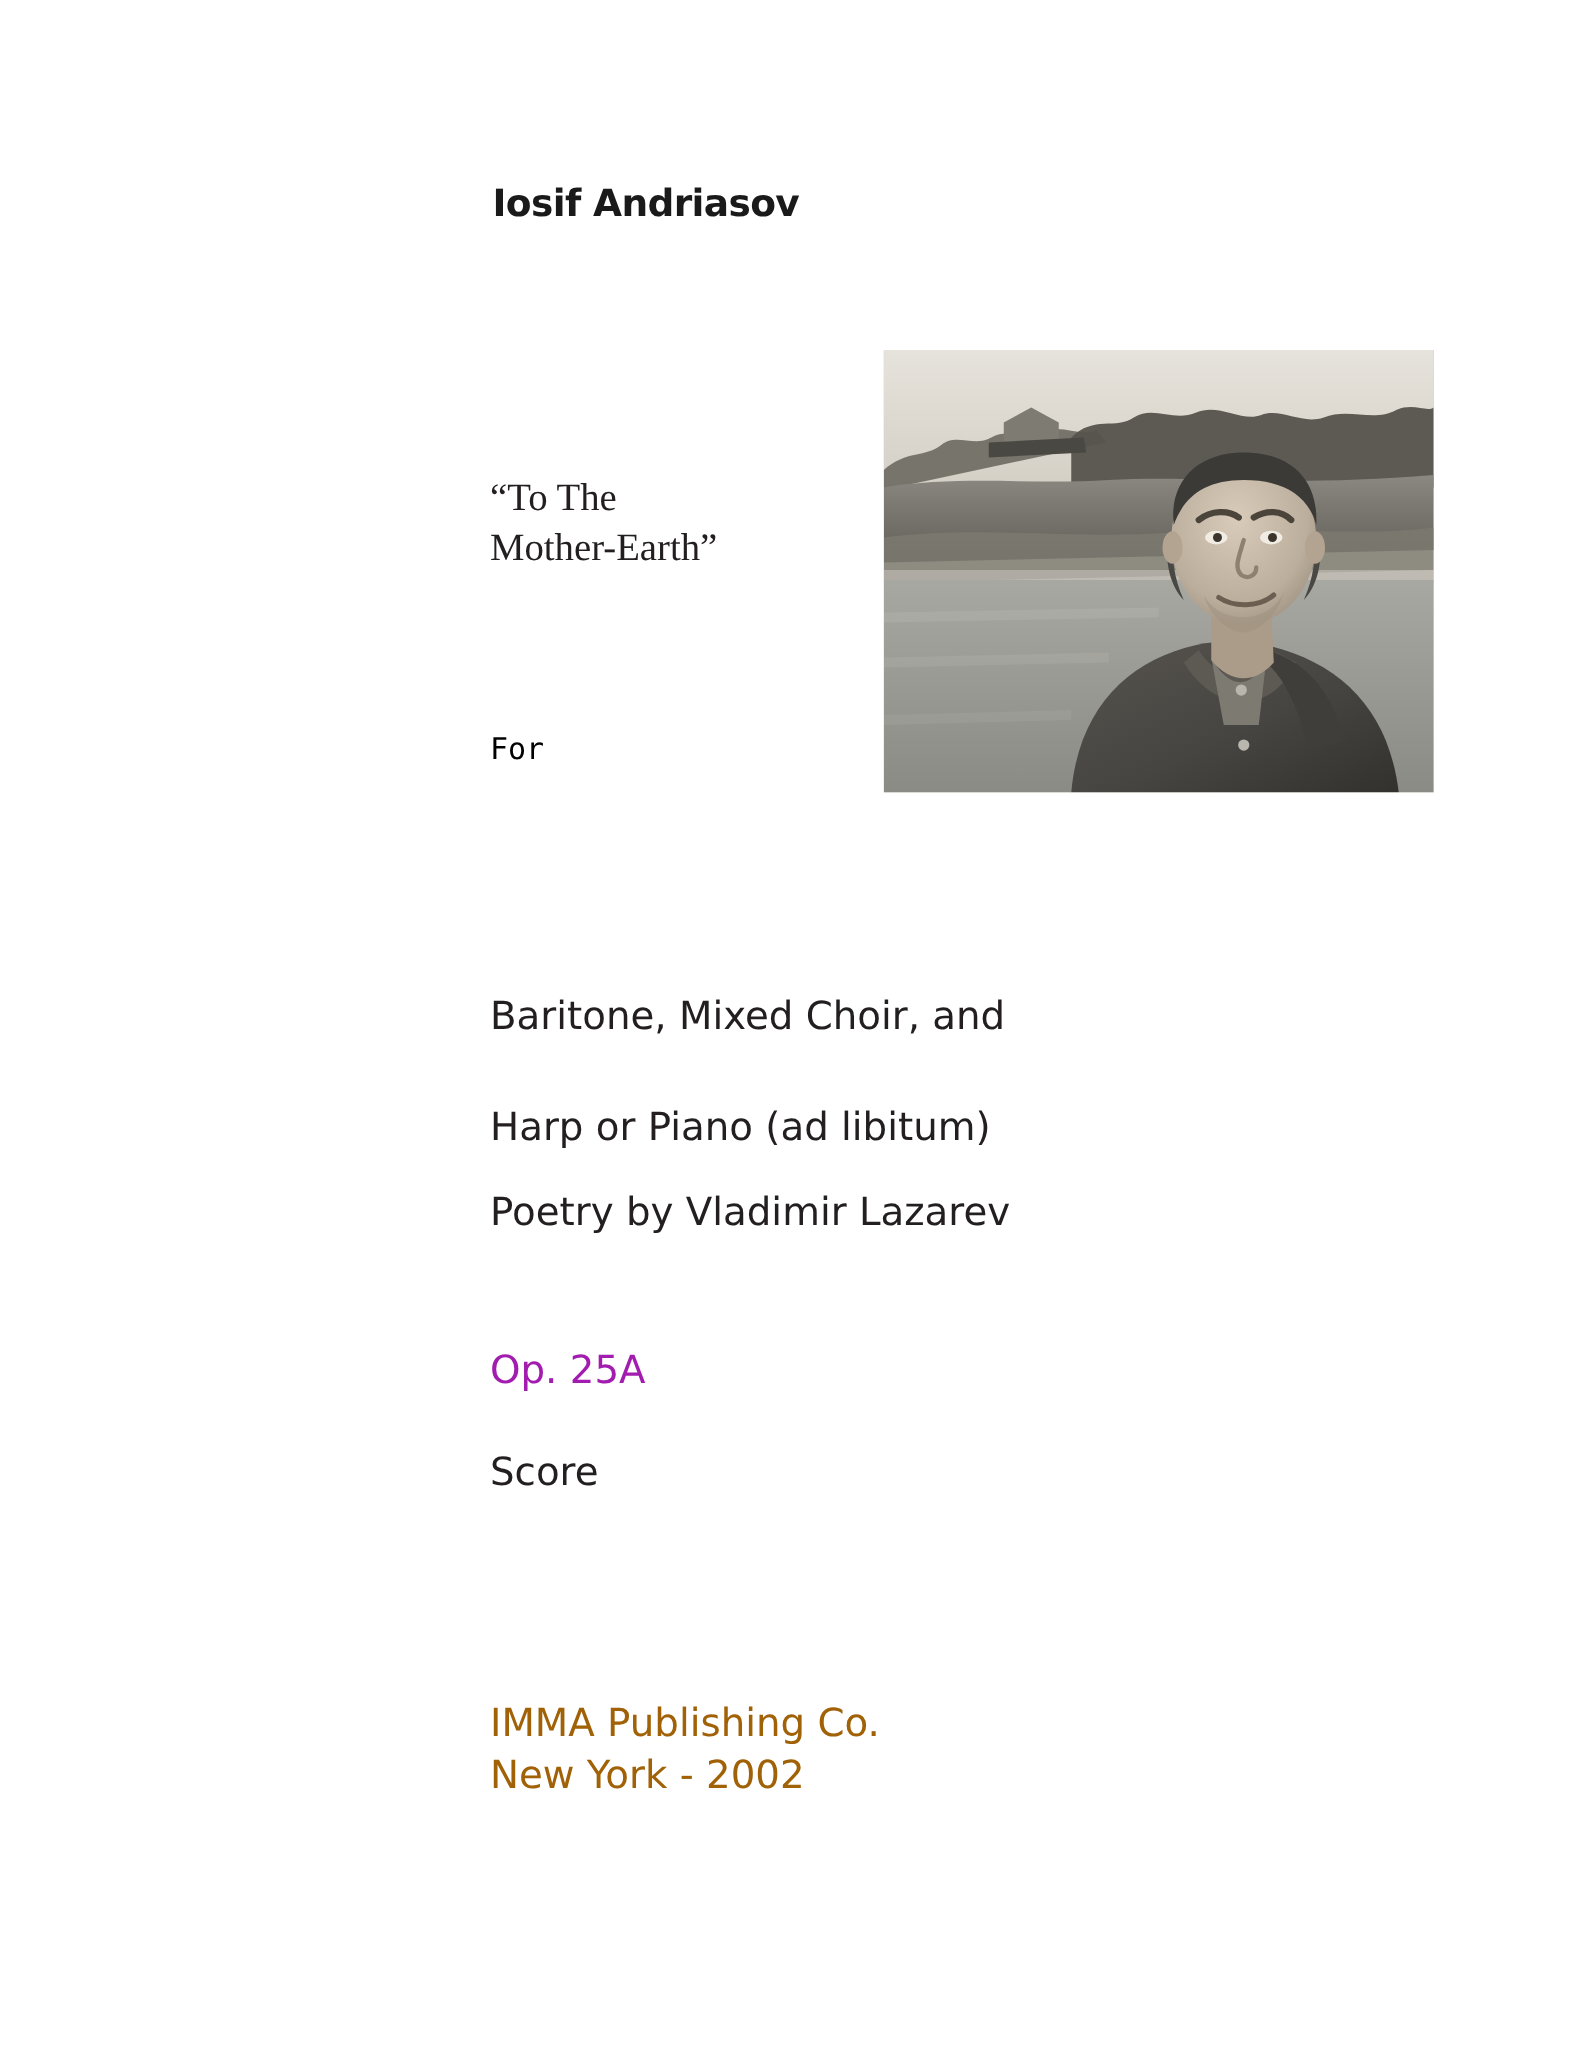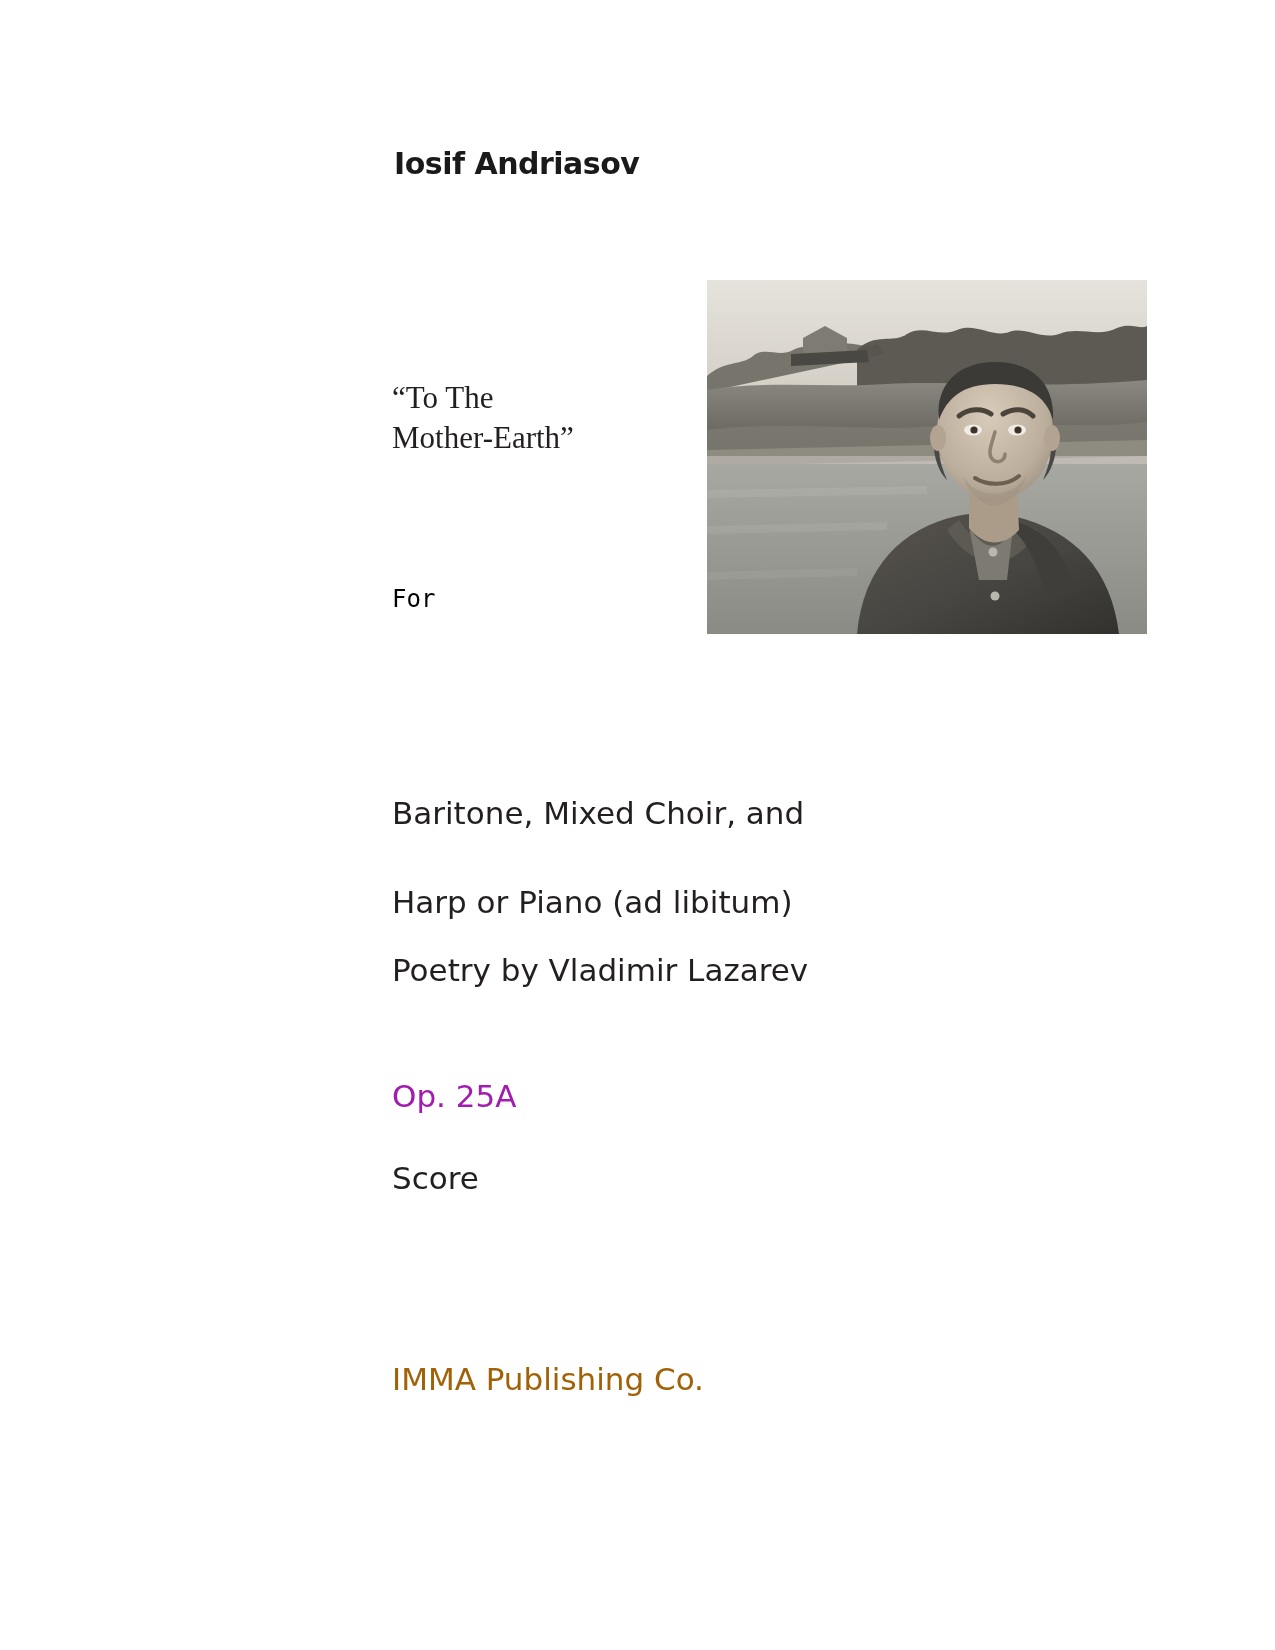--- a/index.html
+++ b/index.html
@@ -220,15 +220,16 @@
   </div>
 
   <div class="poetry">Poetry by Vladimir Lazarev</div>
 
   <div class="opus">Op. 25A</div>
 
   <div class="score-type">Score</div>
 
   <div class="publisher">
     <span class="ln">IMMA Publishing Co.</span>
+    <span class="ln">New York - 2002</span>
   </div>
 
 </div>
 
 </body></html>

